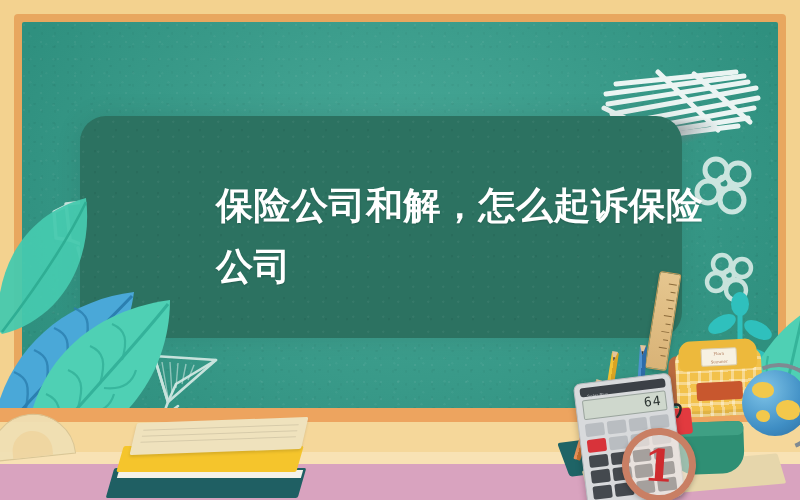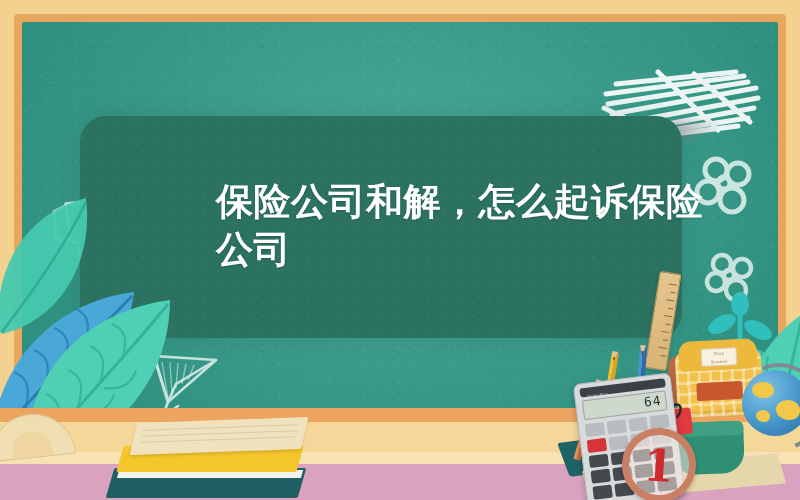--- a/index.html
+++ b/index.html
@@ -46,22 +46,22 @@
   }
   .title-panel-tex{
     position:absolute;inset:0;border-radius:26px;
     background-image:
       radial-gradient(circle at 22% 38%, rgba(255,255,255,.05) 0 1px, transparent 1.4px),
       radial-gradient(circle at 71% 68%, rgba(0,0,0,.05) 0 1px, transparent 1.4px);
     background-size:15px 15px,21px 21px;
   }
   .title-text{
     position:absolute;left:136px;top:62px;width:512px;
-    font-family:Liberation Sans, sans-serif;
-    font-weight:700;font-size:37px;line-height:48px;
+    font-family:Liberation Mono, monospace;
+    font-weight:700;font-size:37px;line-height:61px;
     color:#ffffff;letter-spacing:.5px;
     text-shadow:0 1px 2px rgba(0,0,0,.18);
   }
 
   
   .chalk{position:absolute;opacity:.9;}
   .chalk svg{display:block;}
 
   
   .scribble{position:absolute;left:598px;top:64px;width:172px;height:78px;opacity:.95;}

